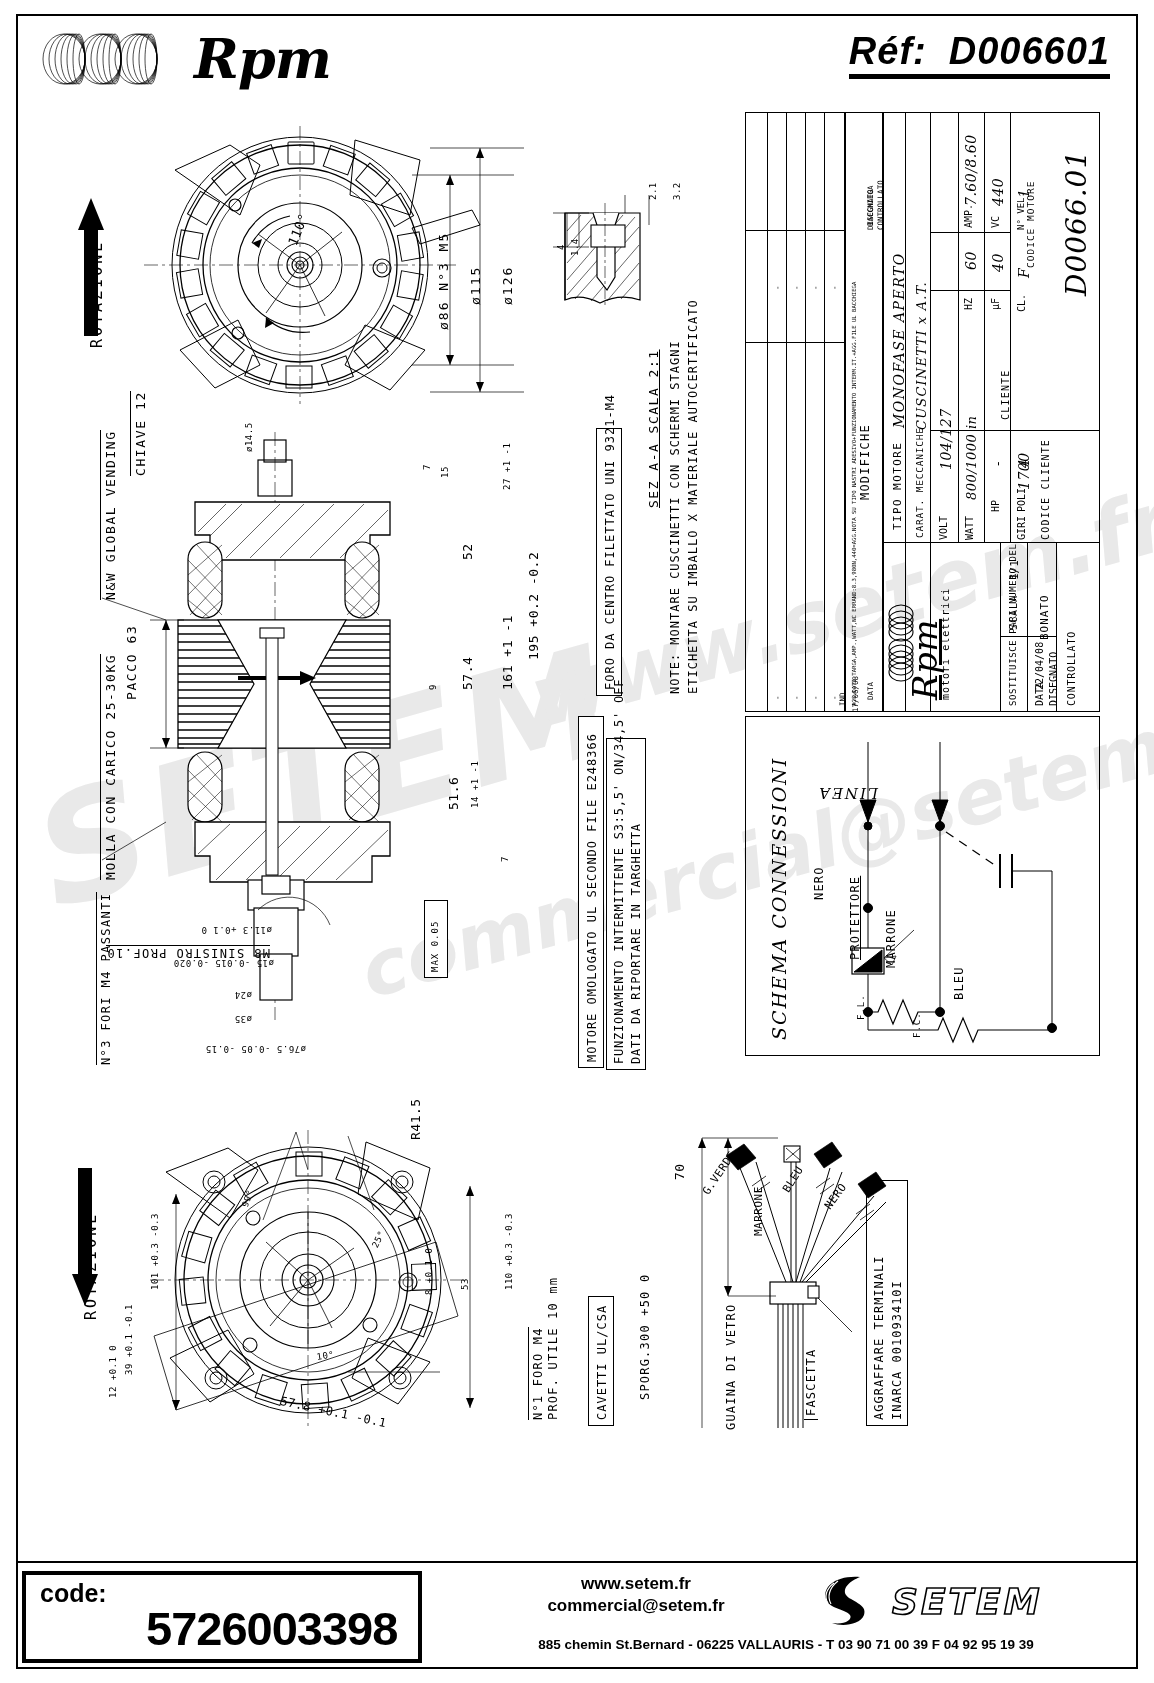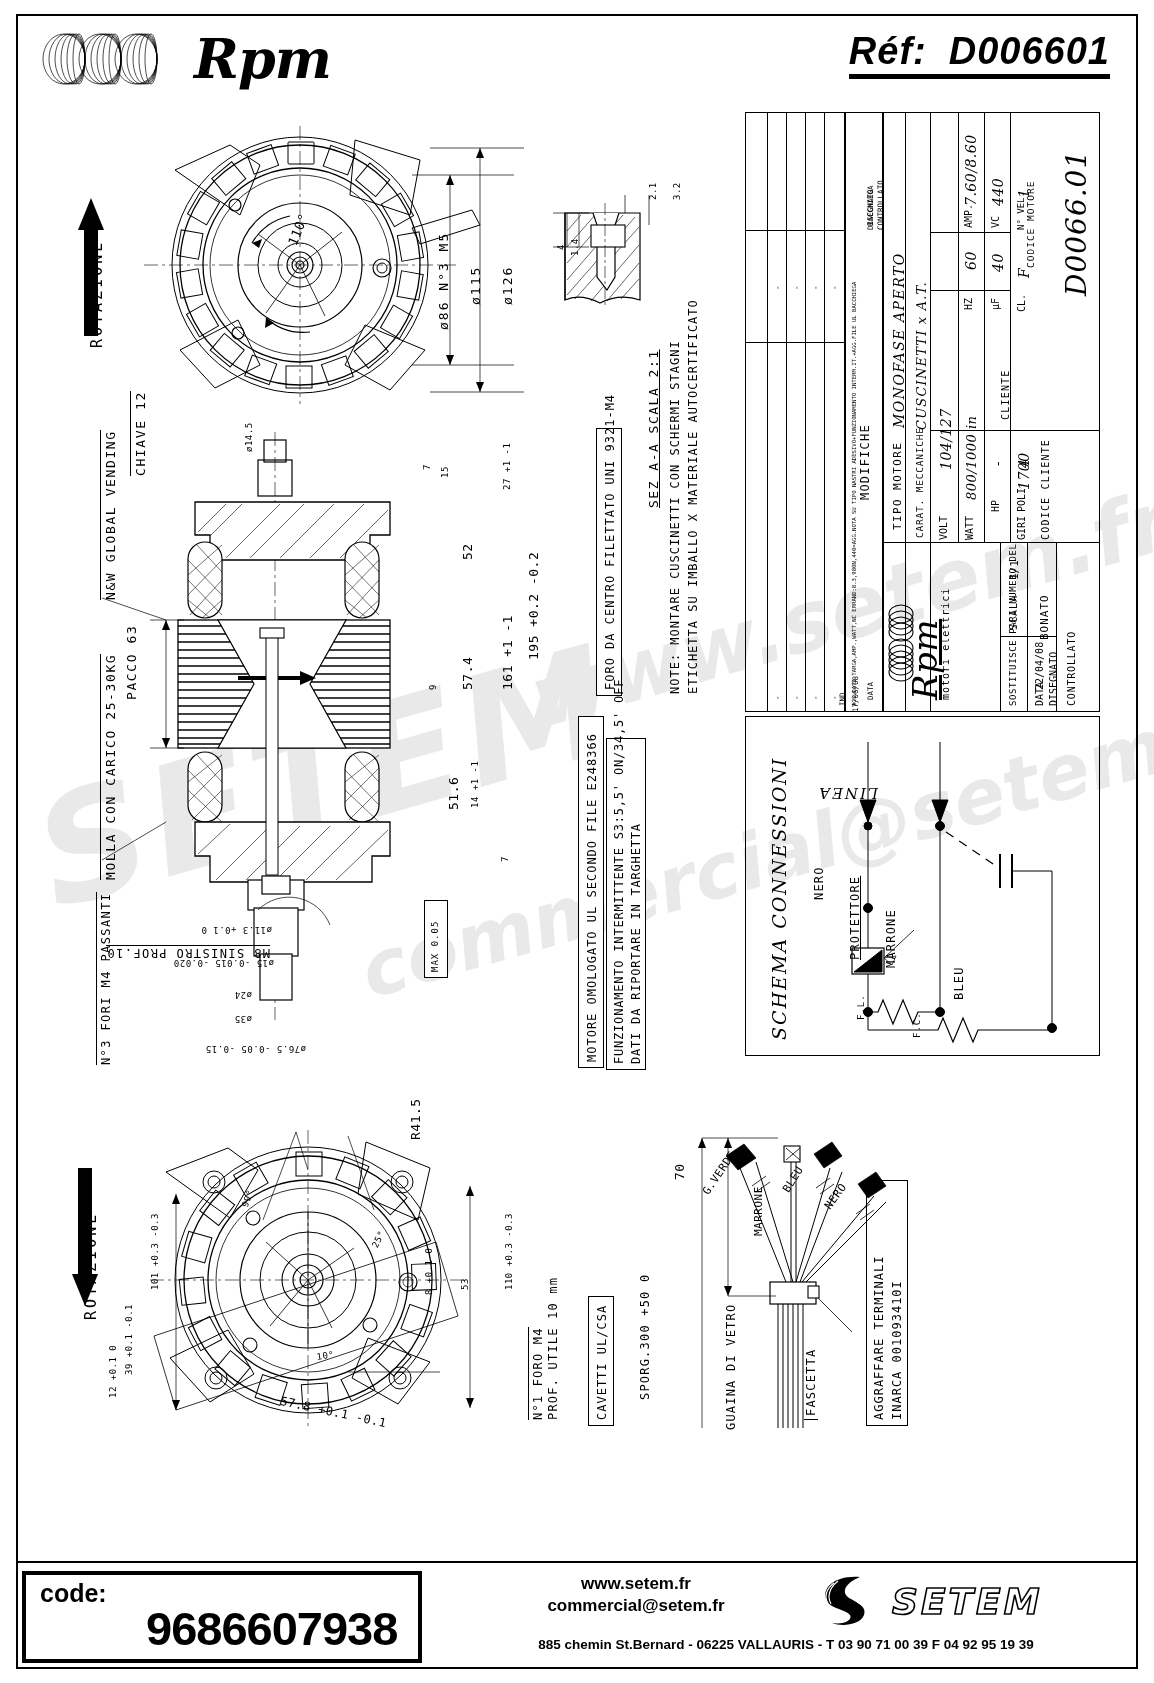--- a/index.html
+++ b/index.html
@@ -860,21 +860,21 @@
   <div class="t r90 xs" style="left:1008px;top:580px;font-size:11px;">1/1</div>
   <div class="t r90 xs" style="left:1034px;top:706px;font-size:10px;">DATA</div>
   <div class="t r90 xs" style="left:1034px;top:690px;font-size:10px;">22/04/08</div>
   <div class="t r90 xs" style="left:1048px;top:706px;font-size:10px;">DISEGNATO</div>
   <div class="t r90 xs" style="left:1038px;top:640px;font-size:11px;letter-spacing:1px;">BONATO</div>
   <div class="t r90 xs" style="left:1066px;top:706px;font-size:10px;letter-spacing:0.8px;">CONTROLLATO</div>
 
   <div class="footer">
     <div class="code-box">
       <span class="code-lbl">code:</span>
-      <span class="code-val">9686607938</span>
+      <span class="code-val">5726003398</span>
     </div>
     <div class="web">
       <div>www.setem.fr</div>
       <div>commercial@setem.fr</div>
     </div>
     <div class="addr">885 chemin St.Bernard  -  06225 VALLAURIS  -  T 03 90 71 00 39   F 04 92 95 19 39</div>
     <div class="setem-logo">
       <svg width="70" height="56" viewBox="0 0 70 56">
         <path d="M44 4 C20 2 6 14 10 26 C13 36 30 36 34 42 C37 47 28 52 16 50 C26 54 44 52 48 42 C52 31 34 28 30 22 C26 15 34 8 44 4 Z" fill="#000"></path>
         <path d="M18 10 C10 16 8 24 12 30" stroke="#fff" stroke-width="1.2" fill="none"></path>

